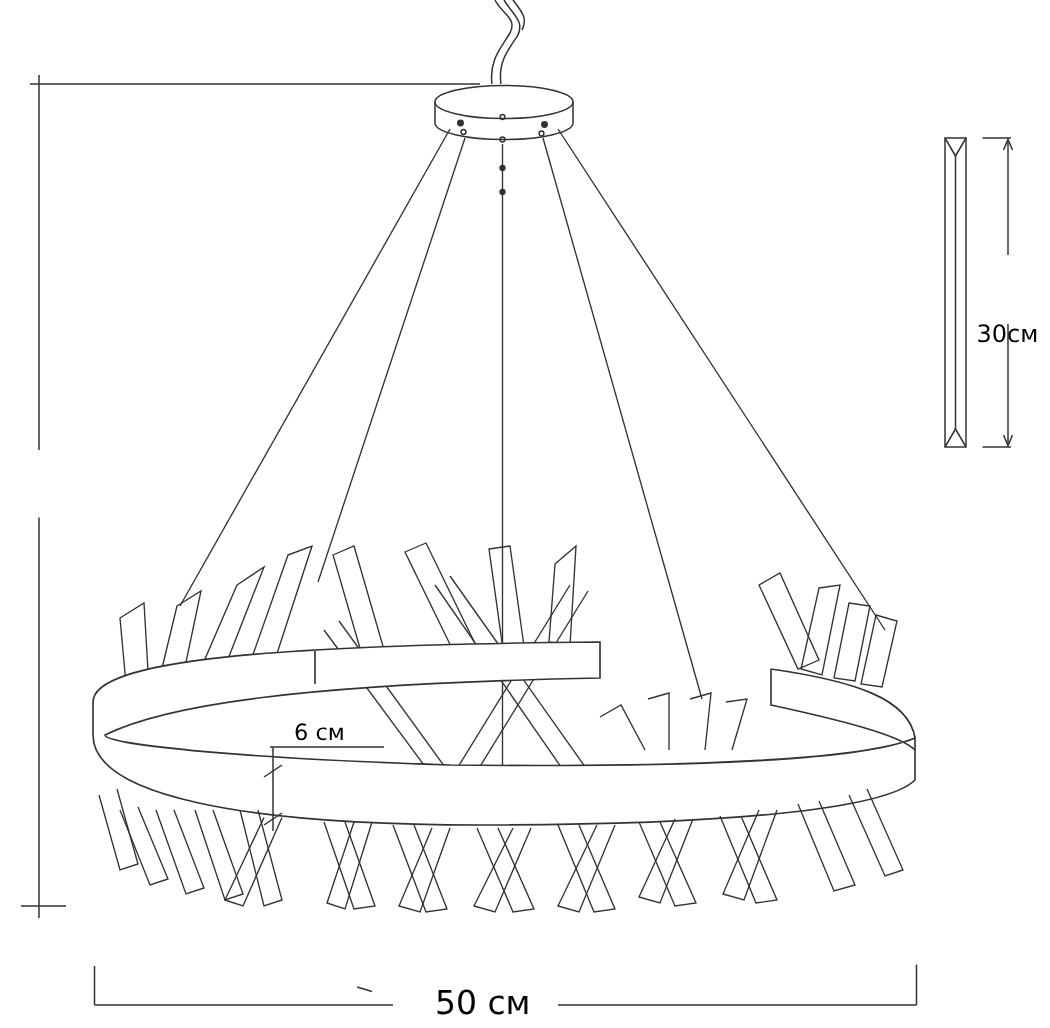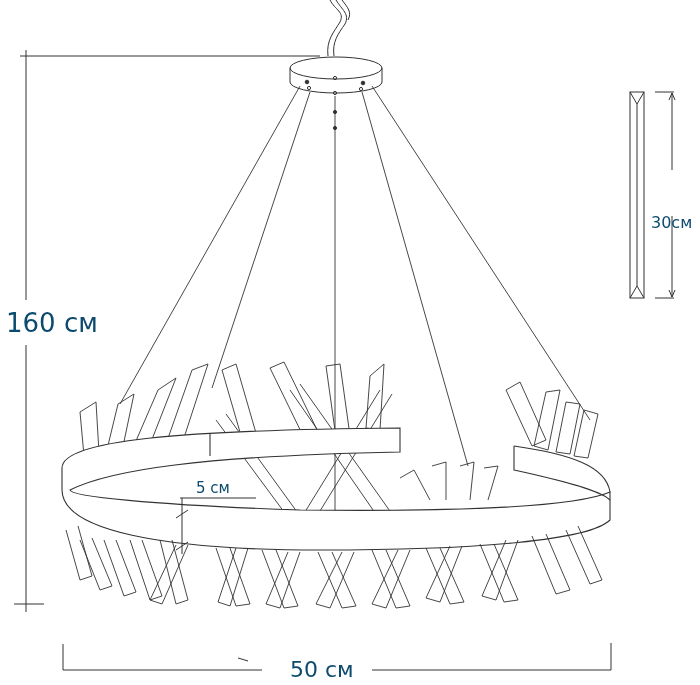--- a/index.html
+++ b/index.html
@@ -1,18 +1,18 @@
 <!DOCTYPE html>
 <html><head>
 <meta charset="utf-8">
 <style>
   html,body{margin:0;padding:0;background:#ffffff;}
   #canvas{position:relative;width:700px;height:685px;overflow:hidden;background:#ffffff;}
   svg{position:absolute;left:0;top:0;}
-  .lbl{position:absolute;font-family:"DejaVu Sans","Liberation Sans",sans-serif;color:#0c4a6e;white-space:nowrap;line-height:1;}
+  .lbl{position:absolute;font-family:"DejaVu Sans","Liberation Sans",sans-serif;color:#000000;white-space:nowrap;line-height:1;}
   #lbl-height{left:6px;top:310px;font-size:26px;}
   #lbl-rod{left:651px;top:215px;font-size:16px;}
   #lbl-band{left:196px;top:481px;font-size:15px;}
   #lbl-diam{left:290px;top:659px;font-size:22px;}
 </style>
 </head>
 <body>
 
 <div id="canvas">
 <svg width="700" height="685" viewBox="0 0 700 685">
@@ -133,17 +133,16 @@
       <line x1="655" y1="92" x2="674" y2="92"></line>
       <line x1="655" y1="298" x2="674" y2="298"></line>
       <line x1="672" y1="93" x2="672" y2="170"></line>
       <line x1="672" y1="216" x2="672" y2="297"></line>
       <path d="M669 100 L672 93 L675 100"></path>
       <path d="M669 290 L672 297 L675 290"></path>
     </g>
   </g>
 </svg>
 
-<div class="lbl" id="lbl-height">160 см</div>
 <div class="lbl" id="lbl-rod">30см</div>
-<div class="lbl" id="lbl-band">5 см</div>
+<div class="lbl" id="lbl-band">6 см</div>
 <div class="lbl" id="lbl-diam">50 см</div>
 </div>
 
 </body></html>

